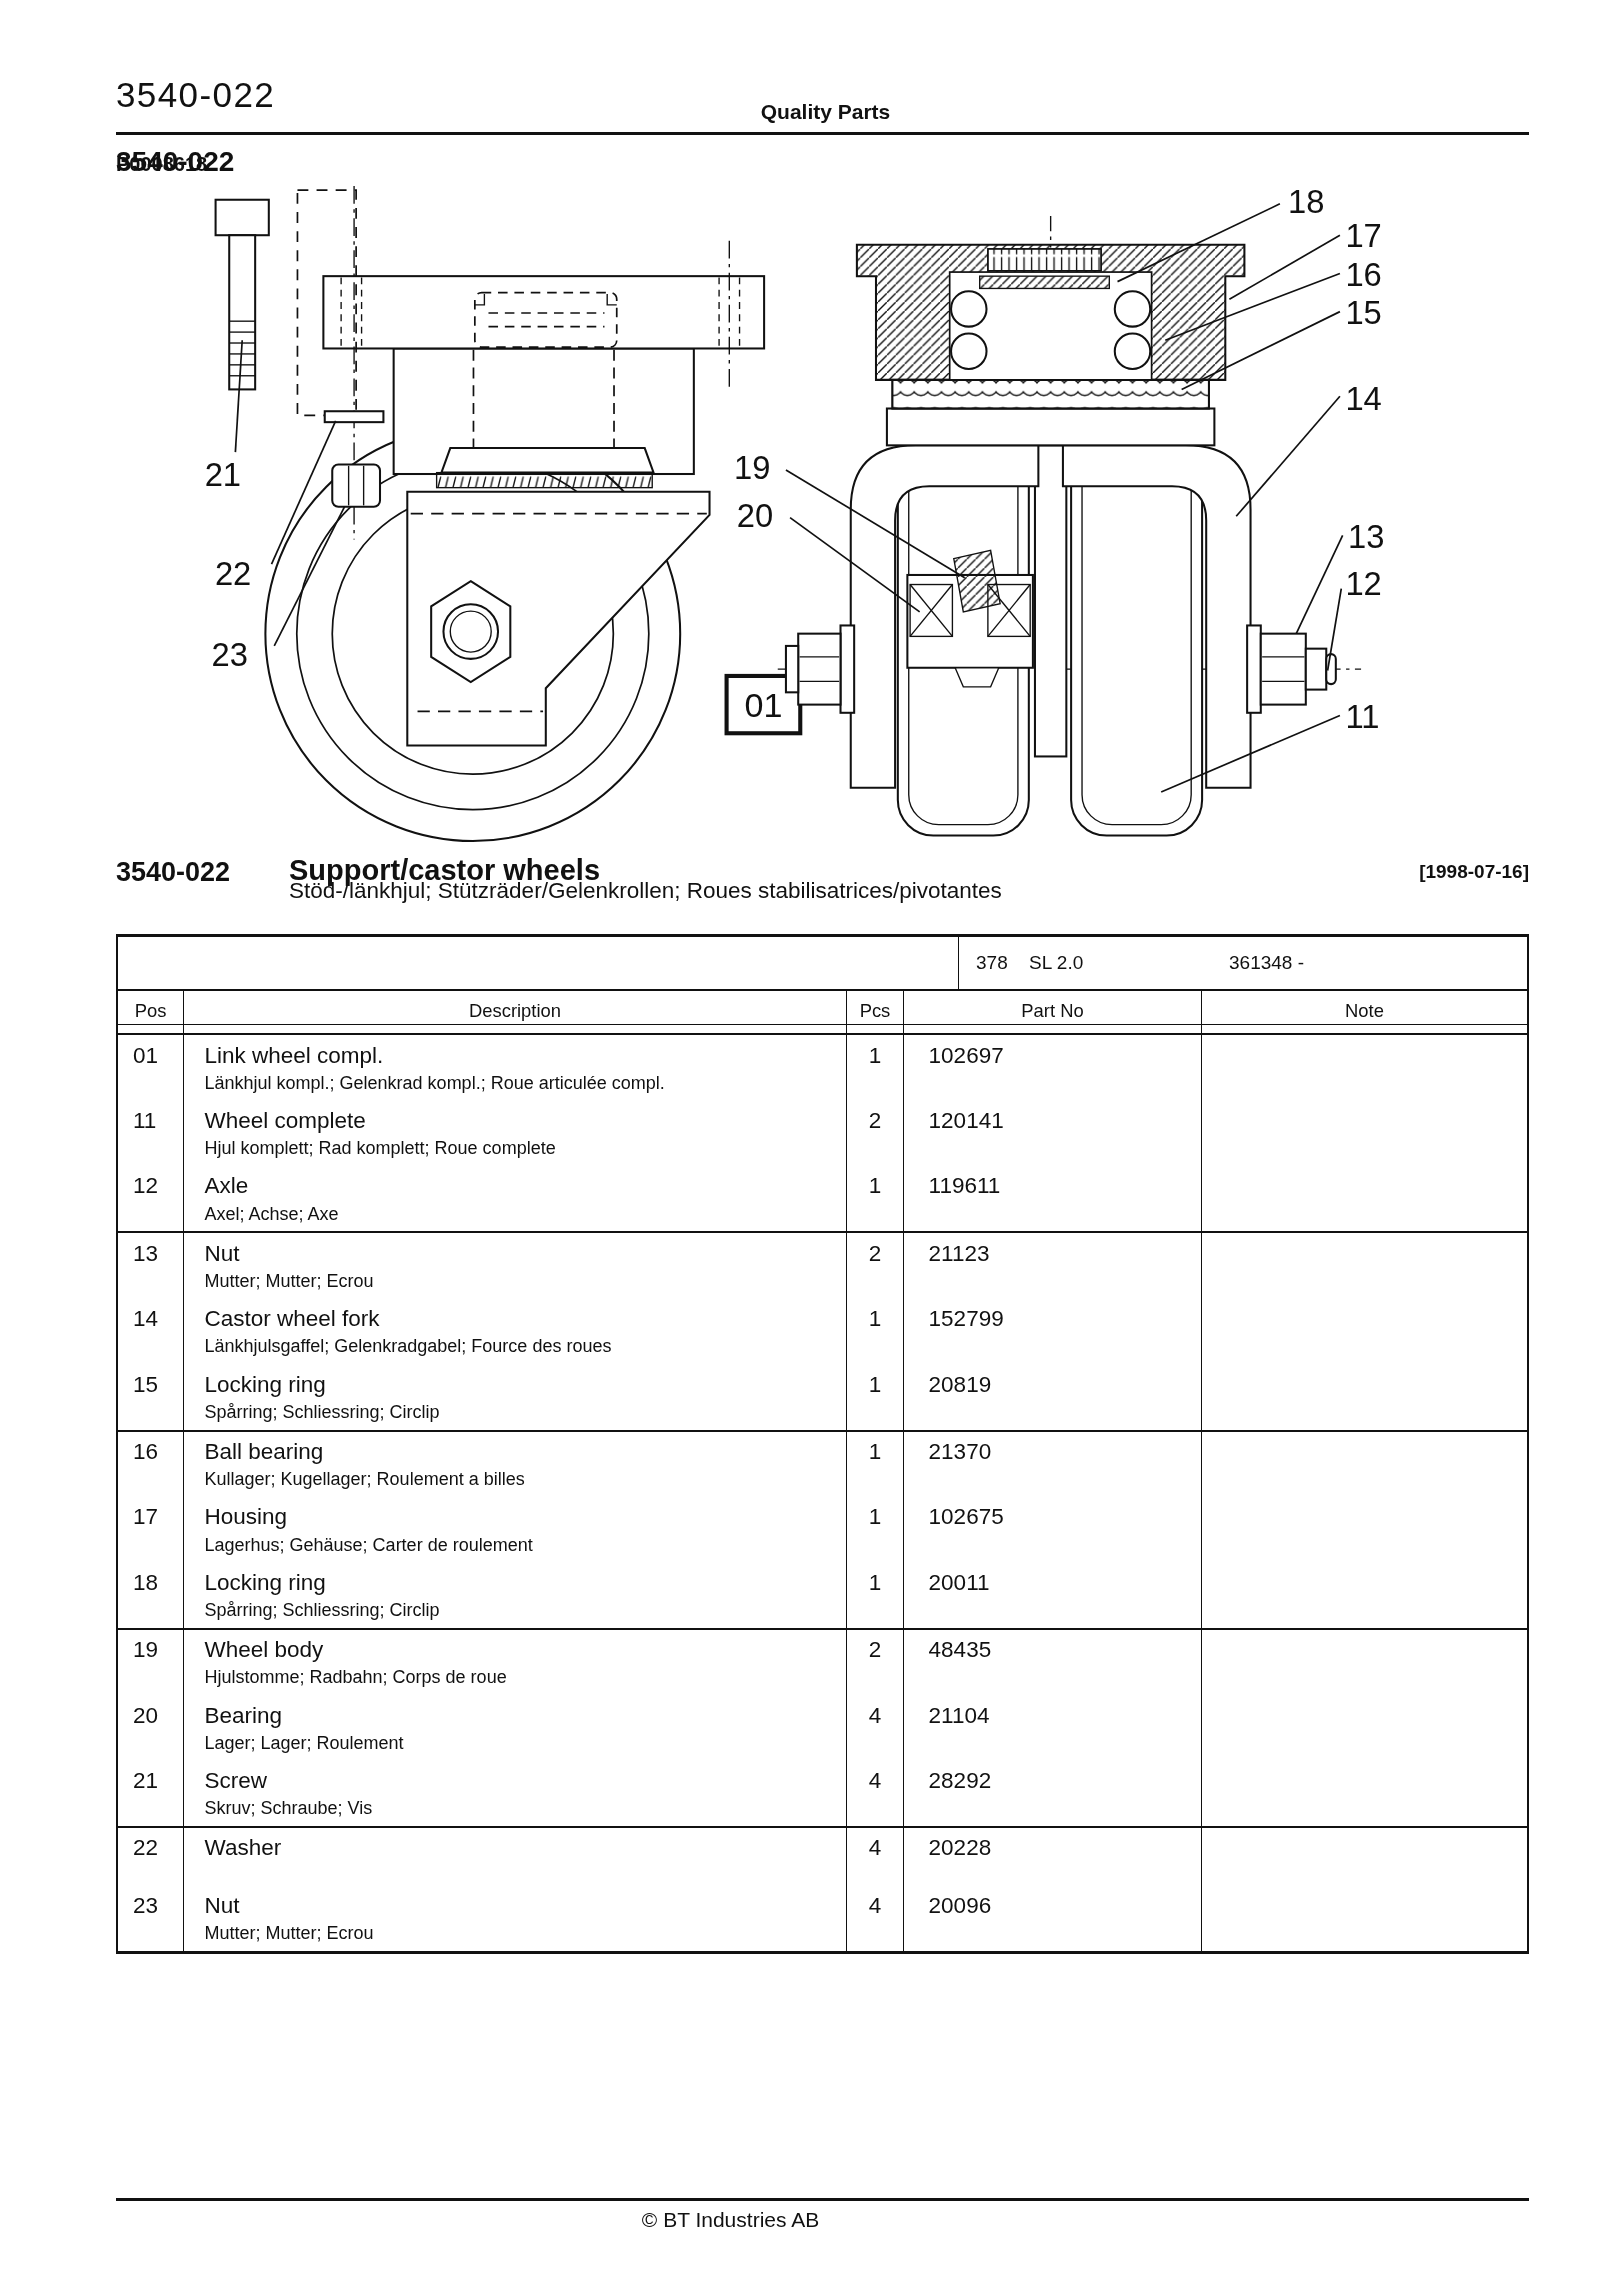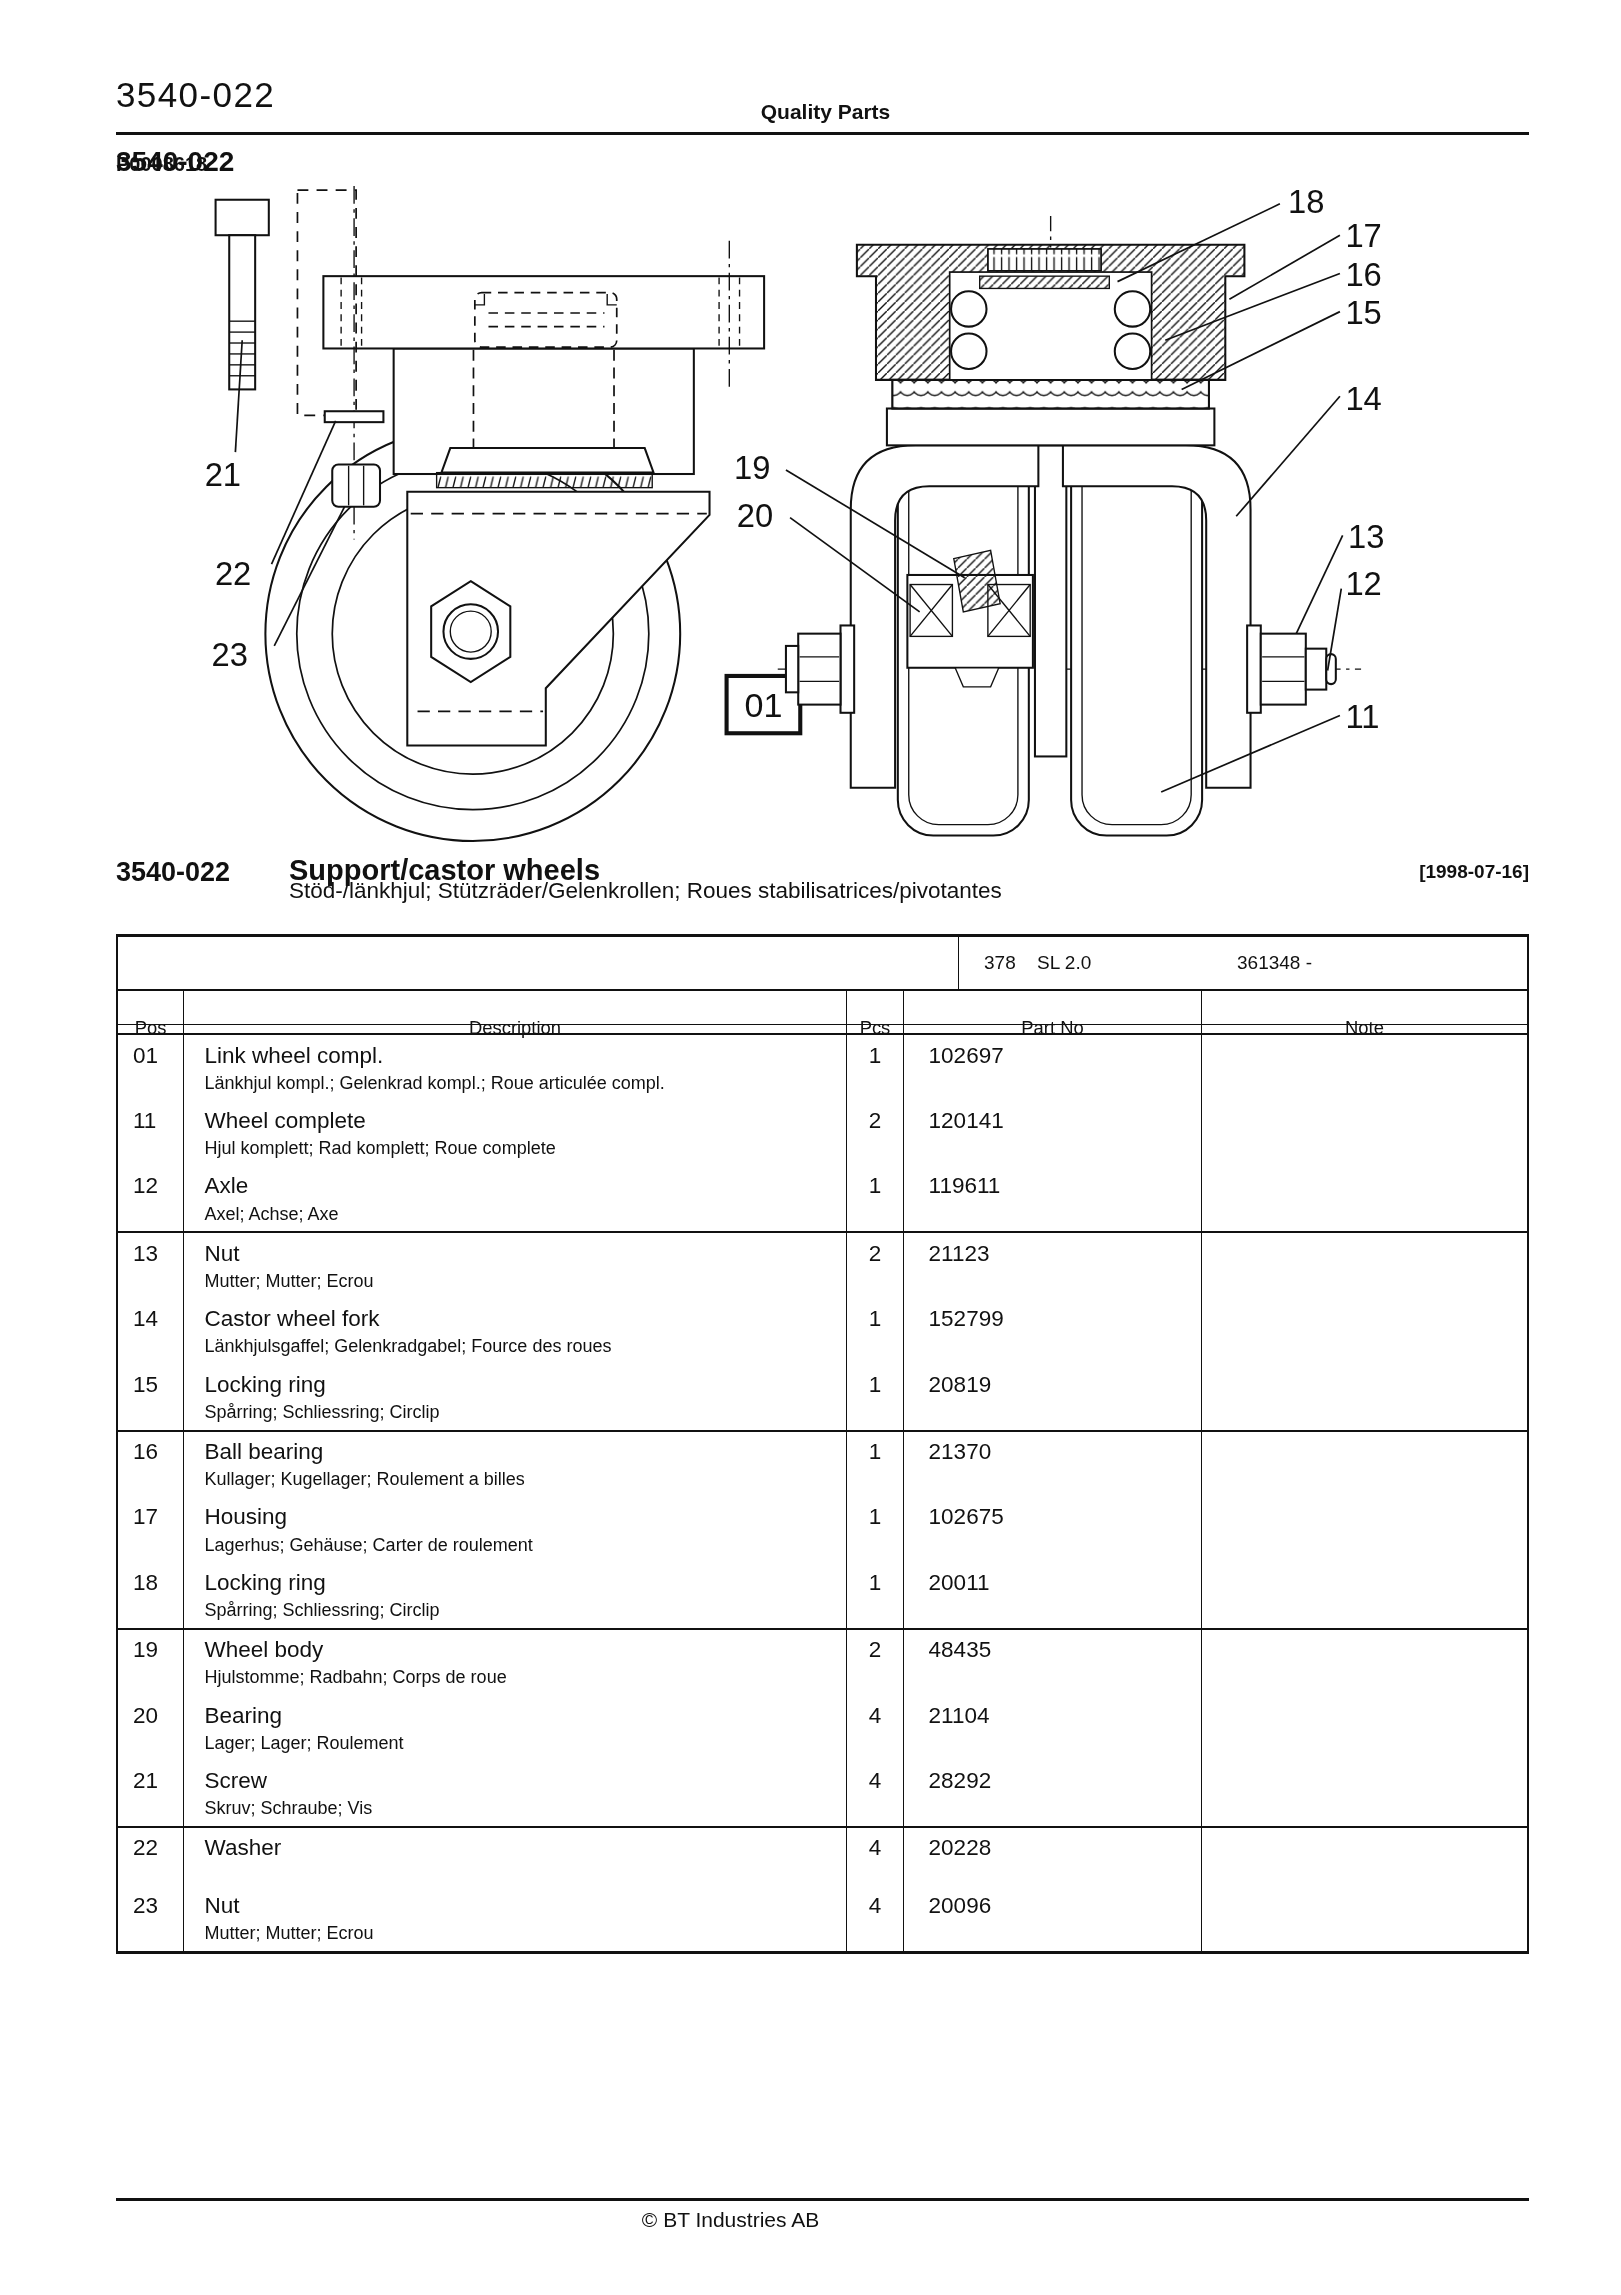--- a/index.html
+++ b/index.html
@@ -14,29 +14,29 @@
   .code-bold{left:116px;top:146px;font-size:28px;font-weight:700;}
   .figure-ref{left:116px;top:153px;width:1413px;font-size:20px;font-weight:700;}
   .section-code{left:116px;top:857px;font-size:27px;font-weight:700;}
   .section-title{left:289px;top:854px;font-size:29px;font-weight:700;}
   .section-date{left:116px;top:861px;width:1413px;text-align:right;font-size:19px;font-weight:700;}
   .section-subtitle{left:289px;top:878px;font-size:22.5px;}
   
   .ptable{left:116px;top:934px;width:1413px;border:2px solid #111;border-top:3.4px solid #111;border-bottom:3.4px solid #111;box-sizing:border-box;}
   .info-row{position:relative;height:52px;border-bottom:2.7px solid #111;}
   .info-divider{position:absolute;left:840px;top:0;bottom:0;width:1.4px;background:#111;}
-  .info-row span{position:absolute;top:15px;font-size:19px;margin-left:8px;}
+  .info-row span{position:absolute;top:15px;font-size:19px;}
   .info-model{left:858px;}
   .info-variant{left:911px;}
   .info-serial{left:1111px;}
   .grid5{display:grid;grid-template-columns:66px 663px 57px 298px 1fr;}
   .cell{border-right:1.4px solid #111;box-sizing:border-box;}
   .cell:last-child{border-right:none;}
   .head-row{height:33px;border-bottom:1.4px solid #111;}
-  .head-row .cell{font-size:18.4px;text-align:center;padding-top:26px;}
+  .head-row .cell{font-size:18.4px;text-align:center;padding-top:9px;}
   .dbl-row{height:8.2px;border-bottom:2px solid #111;}
   .trow{min-height:58px;}
   .trow.group-end{border-bottom:2.7px solid #111;}
   .c-pos{font-size:22.5px;padding:7.5px 0 0 15px;}
   .c-desc{padding:7.5px 0 6.8px 20.5px;}
   .d-main{font-size:22.5px;}
   .d-sub{font-size:18px;padding-top:4.1px;}
   .c-pcs{font-size:22.5px;padding-top:7.5px;text-align:center;}
   .c-part{font-size:22.5px;padding:7.5px 0 0 24.6px;}
   .c-note{}

